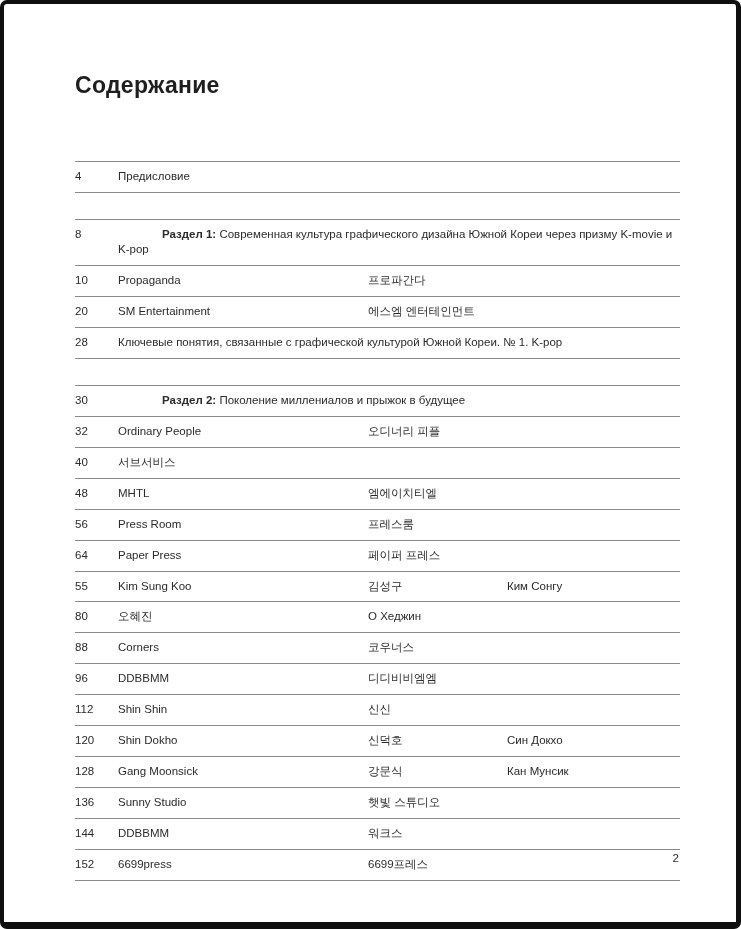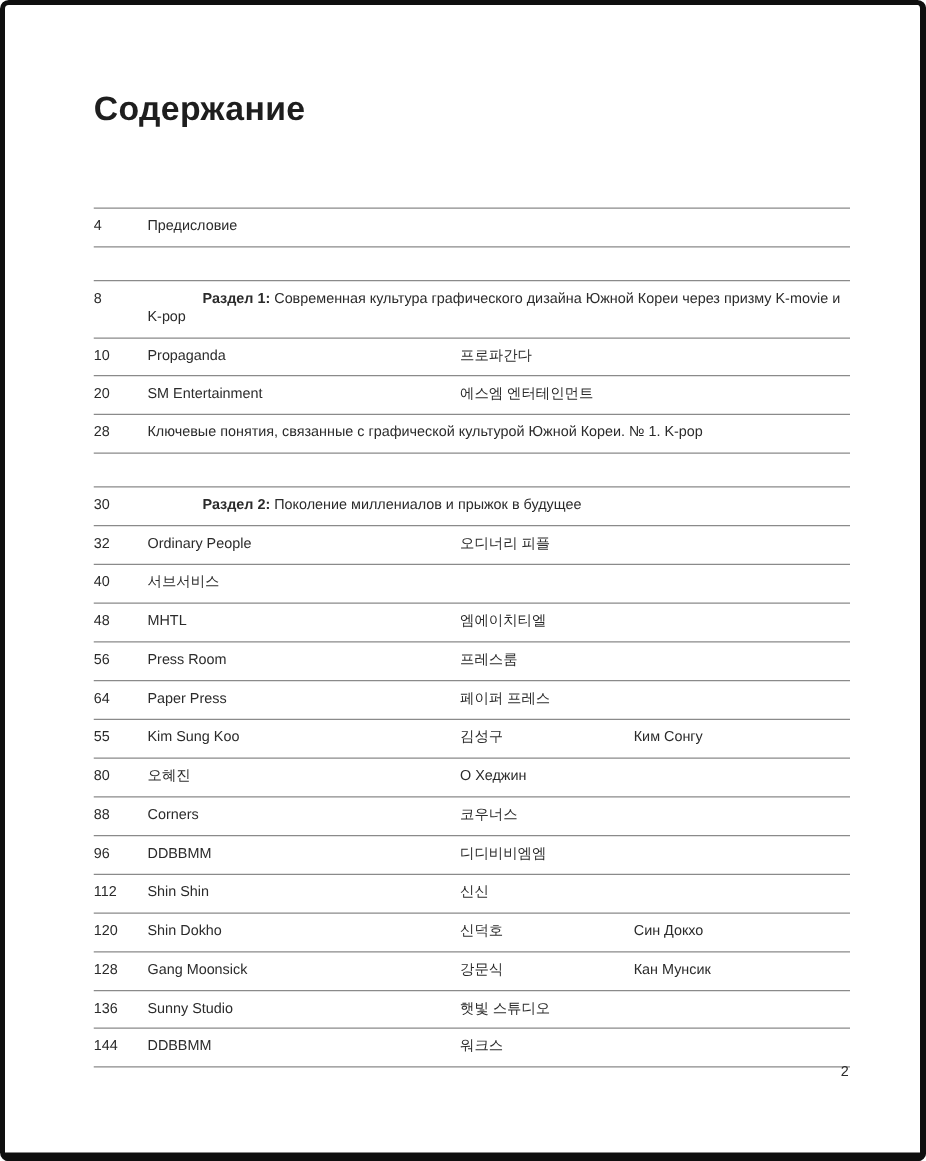--- a/index.html
+++ b/index.html
@@ -22,21 +22,21 @@
   .page {
     position: absolute; inset: 4px 5px 7px 4px;
     background: #ffffff;
     z-index: 1;
   }
   .content {
     padding: 69px 56px 0 71px;
   }
   .doc-title {
     margin: 0;
-    font-size: 27px;
+    font-size: 23px;
     font-weight: 700;
     letter-spacing: 0.3px;
     color: #1e1e1e;
     line-height: 1.1;
   }
   .toc {
     margin-top: 63px;
   }
   .toc-group {
     border-bottom: 1px solid #8a8a8a;
@@ -185,18 +185,24 @@
     <div class="cell cell-title">Sunny Studio</div>
     <div class="cell cell-korean">햇빛 스튜디오</div>
     <div class="cell cell-cyrillic"></div>
   </div>
           <div class="toc-row">
     <div class="cell cell-num">144</div>
     <div class="cell cell-title">DDBBMM</div>
     <div class="cell cell-korean">워크스</div>
     <div class="cell cell-cyrillic"></div>
   </div>
+          <div class="toc-row">
+    <div class="cell cell-num">152</div>
+    <div class="cell cell-title">6699press</div>
+    <div class="cell cell-korean">6699프레스</div>
+    <div class="cell cell-cyrillic"></div>
+  </div>
         </div>
       </div>
   </div>
   <div class="page-number">2</div>
 </div>
 <div class="frame"></div>
 
 </body></html>

